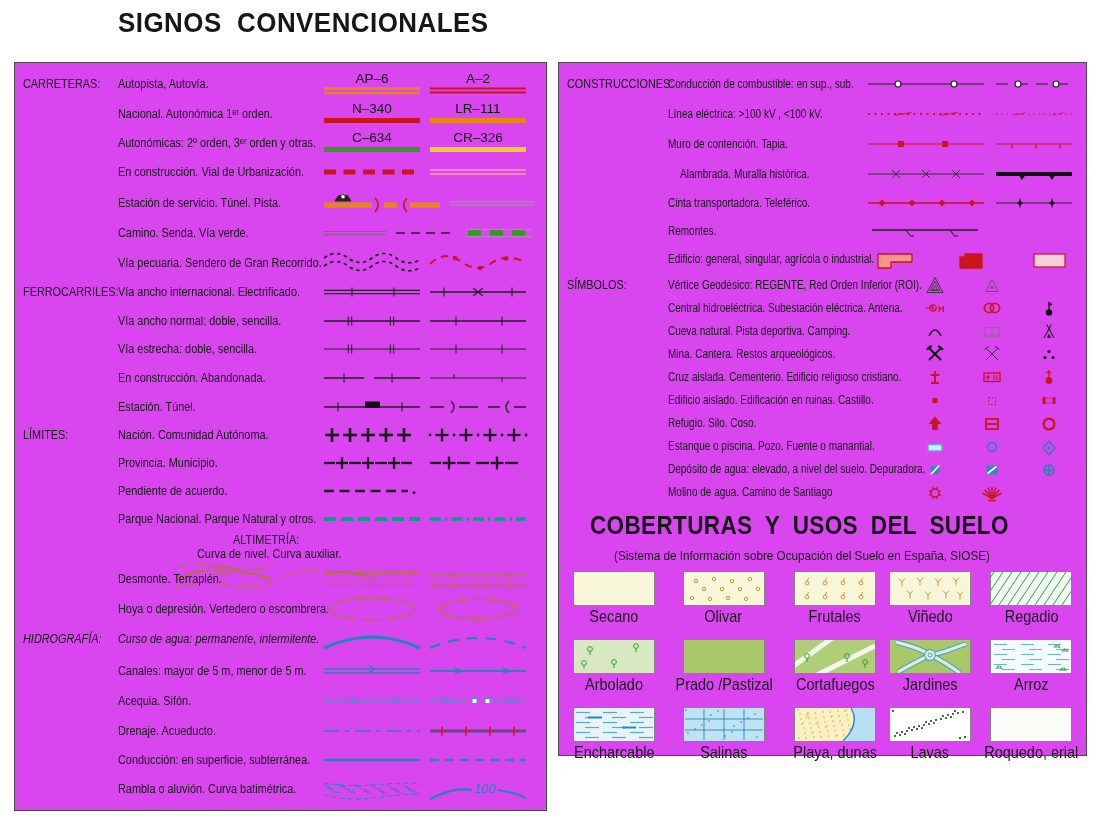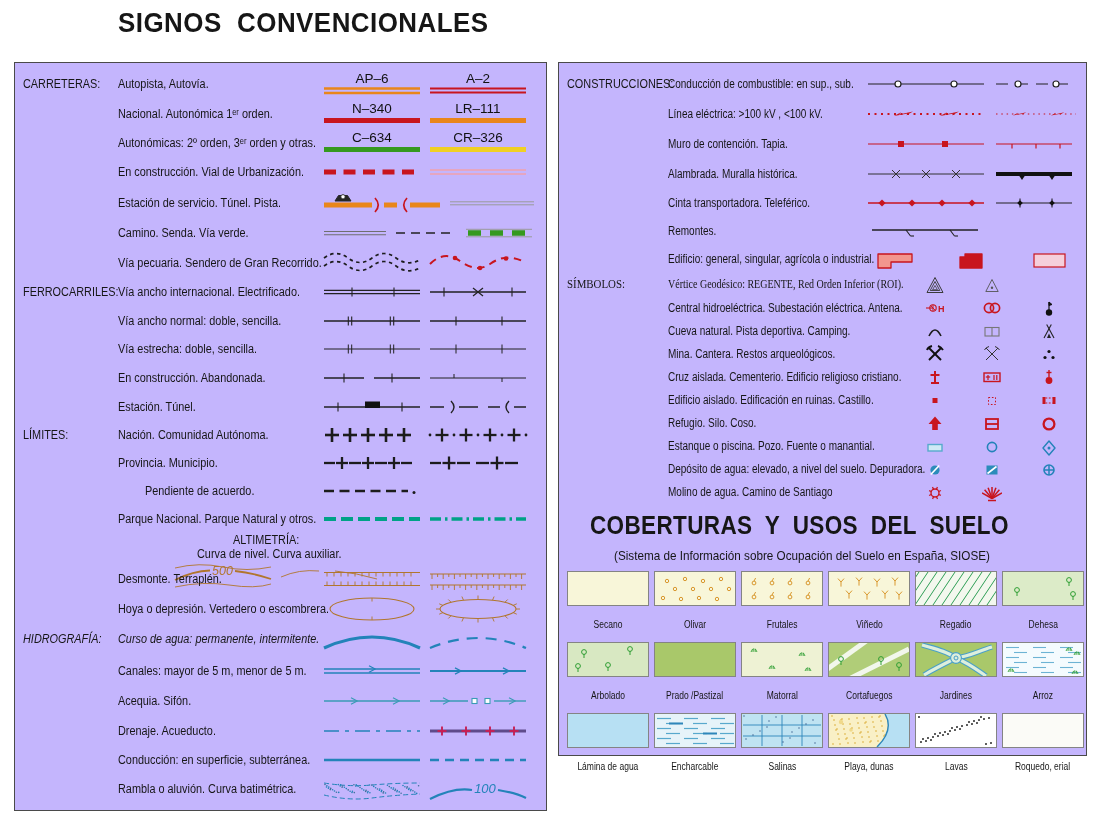--- a/index.html
+++ b/index.html
@@ -1,20 +1,20 @@
 <!DOCTYPE html>
 <html><head>
 <meta charset="utf-8">
 <style>
   html,body{margin:0;padding:0;background:#fff}
   body{width:1100px;height:821px;position:relative;font-family:"Liberation Sans",sans-serif;color:#161616;overflow:hidden}
   .title{position:absolute;left:118px;top:8px;font-size:27px;font-weight:bold;letter-spacing:.5px}
   .cond{display:inline-block;transform:scaleX(.87);transform-origin:0 50%;white-space:pre}
   .title .cond{transform:scaleX(.96)}
-  .panel{position:absolute;border:1.6px solid #4a4a4a;background:#c4b5fd;box-sizing:border-box}
+  .panel{position:absolute;border:1.6px solid #4a4a4a;background:#d946ef;box-sizing:border-box}
   #leftPanel{left:14px;top:62px;width:533px;height:749px;padding:6px 8px}
   #rightPanel{left:558px;top:62px;width:529px;height:694px;padding:6px 8px}
   .lrow,.rrow{display:flex;align-items:center}
   .cat{flex:none;font-size:12.5px}
   .lrow .cat{width:95px}
   .rrow .cat{width:101px}
   .desc{flex:1;font-size:12.5px;min-width:0}
   .rrow .desc .cond{transform:scaleX(.8)}
   .syms{flex:none;display:flex;align-items:flex-start;gap:6px}
   .lrow .syms{width:216px}
@@ -23,21 +23,21 @@
   .gsyms{flex:none;width:172px;display:flex;align-items:center}
   .g{width:57px;display:flex;justify-content:center;align-items:center}
   .sym{display:flex;align-items:center}
   svg{display:block}
   .lu-title{text-align:center;font-size:25px;font-weight:bold;margin-top:8px;letter-spacing:.4px;word-spacing:7px}
   .lu-sub{text-align:center;font-size:13px;margin-top:8px}
   .lu-sub .cond,.lu-title .cond{transform:scaleX(.9)}
   .lu-grid{display:grid;grid-template-columns:repeat(6,1fr);column-gap:5px;row-gap:12px;margin-top:8px}
   .lu-cell{text-align:center}
   .lu-swatch{width:80px;height:33px;border:1px solid #848484;margin:0 auto;box-sizing:content-box}
-  .lu-label{font-size:10px;margin-top:13px}
+  .lu-label{font-size:17px;margin-top:1px}
   .lu-label .cond{transform:scaleX(.85);transform-origin:50% 50%}
 </style>
 </head>
 <body>
 
 <div class="title"><span class="cond">SIGNOS  CONVENCIONALES</span></div>
 
 <div class="panel" id="leftPanel">
   <div id="left-rows">
       <div class="lrow" style="height: 30px;">
@@ -354,21 +354,21 @@
               <line x1="21" y1="7.5" x2="21" y2="20.5" stroke="#1c1c1c" stroke-width="2.3"></line>
               <line x1="29" y1="14" x2="42" y2="14" stroke="#1c1c1c" stroke-width="2.3"></line>
               <line x1="48" y1="14" x2="61" y2="14" stroke="#1c1c1c" stroke-width="2.3"></line>
               <line x1="62.5" y1="14" x2="75.5" y2="14" stroke="#1c1c1c" stroke-width="2.3"></line>
               <line x1="69" y1="7.5" x2="69" y2="20.5" stroke="#1c1c1c" stroke-width="2.3"></line>
               <line x1="77" y1="14" x2="90" y2="14" stroke="#1c1c1c" stroke-width="2.3"></line>
             </svg>
           </span>
         </div>
       </div>
-      <div class="lrow" style="height: 28px; gap: 27px;">
+      <div class="lrow" style="height: 28px;">
         <span class="cat"><span class="cond"></span></span>
         <span class="desc"><span class="cond">Pendiente de acuerdo.</span></span>
         <div class="syms">
           <span class="sym">
             <svg width="100" height="28" viewBox="0 0 100 28">
               <line x1="2" y1="14" x2="86" y2="14" stroke="#1c1c1c" stroke-width="2.6" stroke-dasharray="10 5.5"></line>
               <circle cx="92" cy="15.5" r="1.5" fill="#1c1c1c"></circle>
             </svg>
           </span>
         </div>
@@ -769,21 +769,21 @@
           <span class="sym">
             <svg width="80" height="28" viewBox="0 0 80 28">
               <line x1="2" y1="14" x2="78" y2="14" stroke="#c8151e" stroke-width="1.2"></line>
               <line x1="18" y1="14" x2="18" y2="18.5" stroke="#c8151e" stroke-width="1.2"></line>
               <line x1="42" y1="14" x2="42" y2="18.5" stroke="#c8151e" stroke-width="1.2"></line>
               <line x1="66" y1="14" x2="66" y2="18.5" stroke="#c8151e" stroke-width="1.2"></line>
             </svg>
           </span>
         </div>
       </div>
-      <div class="rrow" style="height: 29px;">
+      <div class="rrow" style="height: 29px; gap: 12px;">
         <span class="cat"><span class="cond"></span></span>
         <span class="desc"><span class="cond">Alambrada. Muralla histórica.</span></span>
         <div class="syms">
           <span class="sym">
             <svg width="120" height="28" viewBox="0 0 120 28">
               <line x1="2" y1="14" x2="118" y2="14" stroke="#333" stroke-width="1"></line>
               <line x1="26" y1="10" x2="34" y2="18" stroke="#333" stroke-width="1"></line>
               <line x1="26" y1="18" x2="34" y2="10" stroke="#333" stroke-width="1"></line>
               <line x1="56" y1="10" x2="64" y2="18" stroke="#333" stroke-width="1"></line>
               <line x1="56" y1="18" x2="64" y2="10" stroke="#333" stroke-width="1"></line>
@@ -853,21 +853,21 @@
               <path d="M12,12 h5 v-3 h17 v14 h-22 z" fill="#c8151e" stroke="#c8151e" stroke-width="1.3" stroke-linejoin="round"></path>
             </svg>
           </span>
           <span class="sym">
             <svg width="56" height="28" viewBox="0 0 56 28">
               <rect x="12" y="9" width="31" height="13" fill="#f5cfdb" stroke="#c8151e" stroke-width="1.2"></rect>
             </svg>
           </span>
         </div>
       </div>
-      <div class="rrow" style="height: 23px; font-family: Liberation Serif, serif;">
+      <div class="rrow" style="height: 23px;">
         <span class="cat"><span class="cond">SÍMBOLOS:</span></span>
         <span class="desc"><span class="cond">Vértice Geodésico: REGENTE, Red Orden Inferior (ROI).</span></span>
         <div class="gsyms">
           <span class="g">
             <svg width="20" height="20" viewBox="0 0 20 20">
               <path d="M10,2.5 L2,17.5 H18 Z" fill="none" stroke="#3a3a3a" stroke-width="1" stroke-linejoin="round"></path>
               <path d="M10,6.5 L5.2,15.5 H14.8 Z" fill="none" stroke="#3a3a3a" stroke-width="0.9" stroke-linejoin="round"></path>
               <path d="M10,10.5 L7.6,14.7 H12.4 Z" fill="none" stroke="#3a3a3a" stroke-width="0.8" stroke-linejoin="round"></path>
             </svg>
           </span>
@@ -1237,32 +1237,20 @@
         </div>
         <div class="lu-label"><span class="cond">Arbolado</span></div>
       </div>
       <div class="lu-cell">
         <div class="lu-swatch">
           <svg width="80" height="33" viewBox="0 0 80 33">
             <rect x="0" y="0" width="80" height="33" fill="#a9c86a"></rect>
           </svg>
         </div>
         <div class="lu-label"><span class="cond">Prado /Pastizal</span></div>
-      </div>
-      <div class="lu-cell">
-        <div class="lu-swatch">
-          <svg width="80" height="33" viewBox="0 0 80 33">
-            <rect x="0" y="0" width="80" height="33" fill="#eef2d4"></rect>
-            <path d="M9,9 l1.6,-3 M11,9 l0.4,-3.6 M13.2,9 l-0.2,-3.4 M15,9 l-1.6,-3" fill="none" stroke="#2f9e33" stroke-width="0.9" stroke-linejoin="round"></path>
-            <path d="M57,13 l1.6,-3 M59,13 l0.4,-3.6 M61.2,13 l-0.2,-3.4 M63,13 l-1.6,-3" fill="none" stroke="#2f9e33" stroke-width="0.9" stroke-linejoin="round"></path>
-            <path d="M27,26 l1.6,-3 M29,26 l0.4,-3.6 M31.2,26 l-0.2,-3.4 M33,26 l-1.6,-3" fill="none" stroke="#2f9e33" stroke-width="0.9" stroke-linejoin="round"></path>
-            <path d="M63,28 l1.6,-3 M65,28 l0.4,-3.6 M67.2,28 l-0.2,-3.4 M69,28 l-1.6,-3" fill="none" stroke="#2f9e33" stroke-width="0.9" stroke-linejoin="round"></path>
-          </svg>
-        </div>
-        <div class="lu-label"><span class="cond">Matorral</span></div>
       </div>
       <div class="lu-cell">
         <div class="lu-swatch">
           <svg width="80" height="33" viewBox="0 0 80 33">
             <rect x="0" y="0" width="80" height="33" fill="#b0cd78"></rect>
             <path d="M-3,27 L40,-4" fill="none" stroke="#f2f7ec" stroke-width="5" stroke-linejoin="round"></path>
             <path d="M18,37 L80,6" fill="none" stroke="#f2f7ec" stroke-width="5" stroke-linejoin="round"></path>
             <line x1="12" y1="22" x2="12" y2="18" stroke="#2f9e33" stroke-width="1"></line>
             <circle cx="12" cy="16" r="2.4" fill="none" stroke="#2f9e33" stroke-width="1"></circle>
             <line x1="52" y1="22" x2="52" y2="18" stroke="#2f9e33" stroke-width="1"></line>

